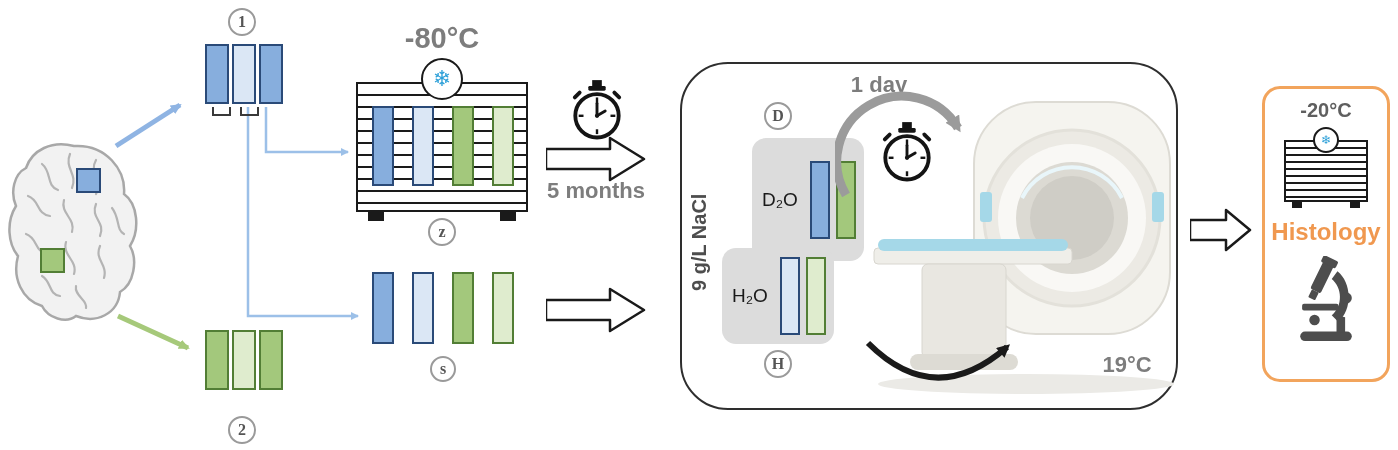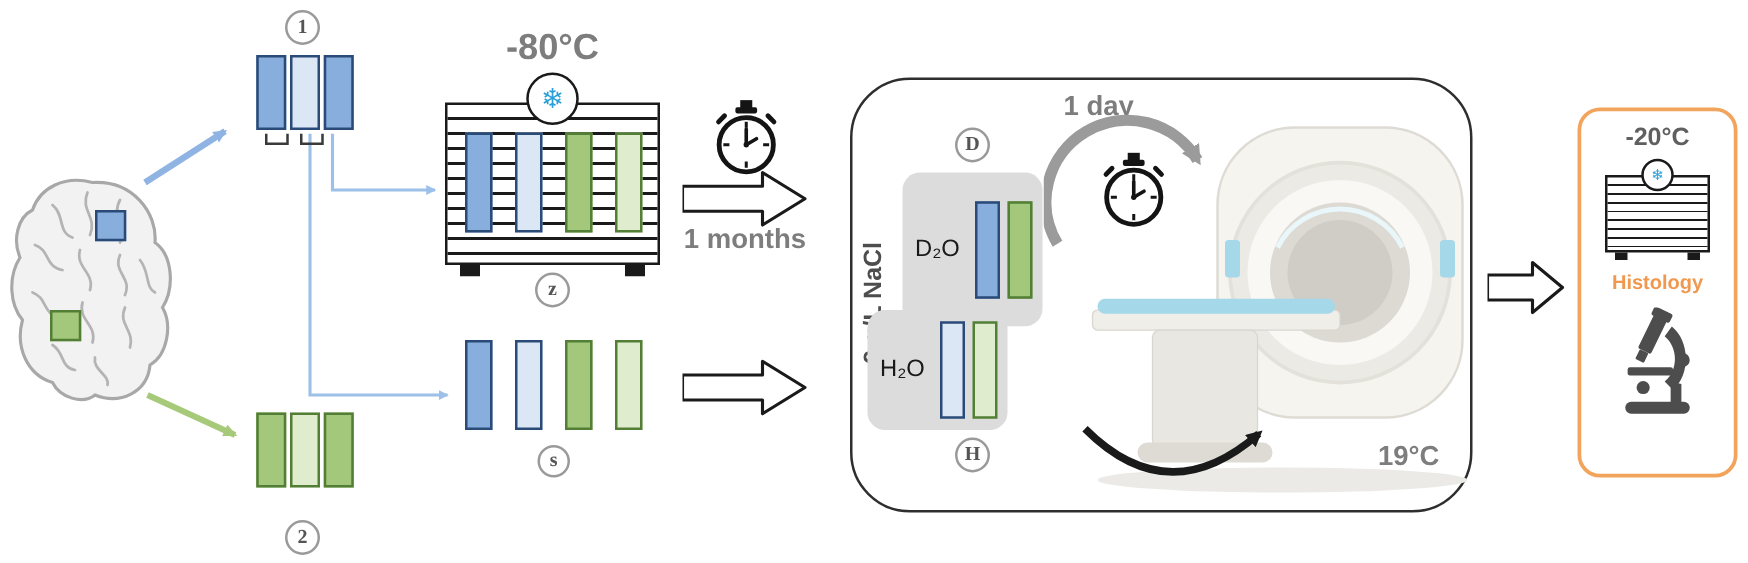--- a/index.html
+++ b/index.html
@@ -116,36 +116,36 @@
     <line x1="28" y1="51" x2="28" y2="56" stroke="#141414" stroke-width="2.5"></line>
     <line x1="9" y1="37" x2="14" y2="37" stroke="#141414" stroke-width="2.5"></line>
     <line x1="42" y1="37" x2="47" y2="37" stroke="#141414" stroke-width="2.5"></line>
     <line x1="28" y1="37" x2="28" y2="24" stroke="#141414" stroke-width="3" stroke-linecap="round"></line>
     <line x1="28" y1="37" x2="36.5" y2="32" stroke="#141414" stroke-width="3" stroke-linecap="round"></line>
     <circle cx="28" cy="37" r="2.2" fill="#141414"></circle>
   </svg>
   <svg class="abs" style="left:546px;top:136px" width="100" height="46" viewBox="0 0 100 46">
     <path d="M0 13 L64 13 L64 2 L98 23 L64 44 L64 33 L0 33 Z" fill="#fff" stroke="#1a1a1a" stroke-width="2.5" stroke-linejoin="round"></path>
   </svg>
-  <div class="gtxt" style="left:536px;top:178px;width:120px;font-size:22px">1 months</div>
+  <div class="gtxt" style="left:536px;top:178px;width:120px;font-size:22px">5 months</div>
   <svg class="abs" style="left:546px;top:287px" width="100" height="46" viewBox="0 0 100 46">
     <path d="M0 13 L64 13 L64 2 L98 23 L64 44 L64 33 L0 33 Z" fill="#fff" stroke="#1a1a1a" stroke-width="2.5" stroke-linejoin="round"></path>
   </svg>
 
   <div class="bigbox" style="left:680px;top:62px;width:498px;height:348px"></div>
   <div class="vert" style="left:686px;top:138px;width:26px;height:208px;font-size:20px">9 g/L NaCl</div>
   <div class="circ" style="left:764px;top:102px">D</div>
-  <div class="chem" style="left:722px;top:138px;width:112px;height:123px">
+  <div class="chem" style="left:752px;top:138px;width:112px;height:123px">
     <span class="chem-label">D₂O</span>
     <div class="chem-bars">
         <div class="bar" style="background: rgb(135, 174, 221); border-color: rgb(42, 74, 120);"></div>
         <div class="bar" style="background: rgb(163, 200, 124); border-color: rgb(82, 126, 53);"></div>
       </div>
   </div>
-  <div class="chem" style="left:694px;top:248px;width:112px;height:96px">
+  <div class="chem" style="left:722px;top:248px;width:112px;height:96px">
     <span class="chem-label">H₂O</span>
     <div class="chem-bars">
         <div class="bar" style="background: rgb(219, 231, 245); border-color: rgb(42, 74, 120);"></div>
         <div class="bar" style="background: rgb(223, 236, 206); border-color: rgb(82, 126, 53);"></div>
       </div>
   </div>
   <div class="circ" style="left:764px;top:350px">H</div>
   <div class="gtxt" style="left:824px;top:72px;width:110px;font-size:22px">1 day</div>
 
   <svg class="abs" style="left:856px;top:96px" width="318" height="300" viewBox="0 0 318 300">
@@ -201,21 +201,21 @@
   <div class="hist" style="left:1262px;top:86px;width:128px;height:296px;padding-top:10px">
     <div style="font-weight:bold;font-size:20px;color:#5f5f5f">-20°C</div>
     <div style="position:relative;margin-top:18px;width:84px;height:62px">
       <div style="position:absolute;left:0;top:0;width:84px;height:62px;border:2px solid #1a1a1a;background:repeating-linear-gradient(to bottom,#fff 0 5.5px,#1a1a1a 5.5px 7px)"></div>
       <div class="snow" style="left:29px;top:-13px;width:26px;height:26px;font-size:12px;border-width:2px">
         <span>❄</span>
       </div>
       <div class="foot" style="left:8px;top:62px;width:10px;height:6px"></div>
       <div class="foot" style="left:66px;top:62px;width:10px;height:6px"></div>
     </div>
-    <div style="margin-top:16px;font-weight:bold;font-size:16px;color:var(--orange,#f0984f)">Histology</div>
+    <div style="margin-top:16px;font-weight:bold;font-size:24px;color:var(--orange,#f0984f)">Histology</div>
     <svg style="margin-top:10px" width="62" height="86" viewBox="0 0 64 90">
       <rect x="5" y="79" width="54" height="10" rx="5" fill="#4d4d4d"></rect>
       <path d="M43 80 L43 62 L52 64 L52 80 Z" fill="#4d4d4d"></path>
       <path d="M44 16 C59 28 60 56 45 69 L38 62 C50 52 49 33 38 24 Z" fill="#4d4d4d"></path>
       <rect x="7" y="50" width="38" height="7" rx="2" fill="#4d4d4d"></rect>
       <g transform="rotate(26 27 24)">
         <rect x="21" y="4" width="12" height="34" rx="2" fill="#4d4d4d"></rect>
         <rect x="18.5" y="0" width="17" height="8" rx="2" fill="#4d4d4d"></rect>
         <rect x="23" y="38" width="8" height="9" rx="1" fill="#4d4d4d"></rect>
       </g>

